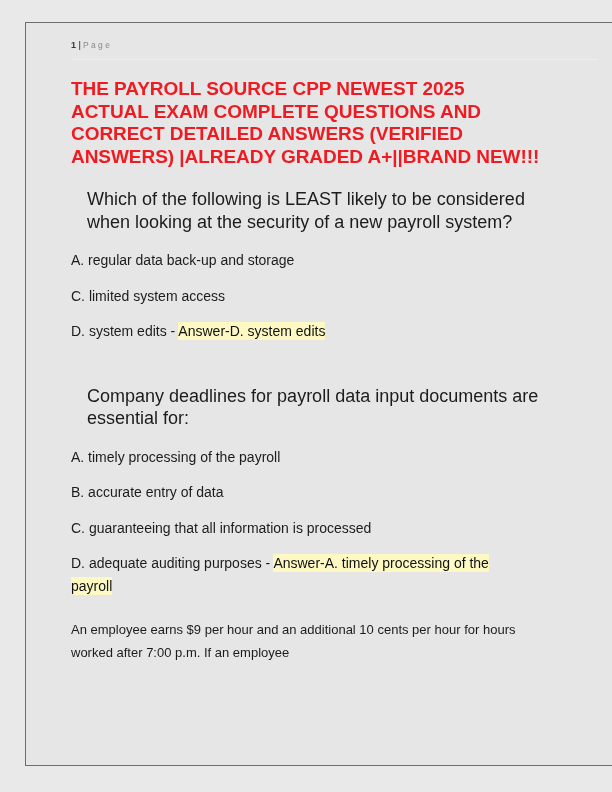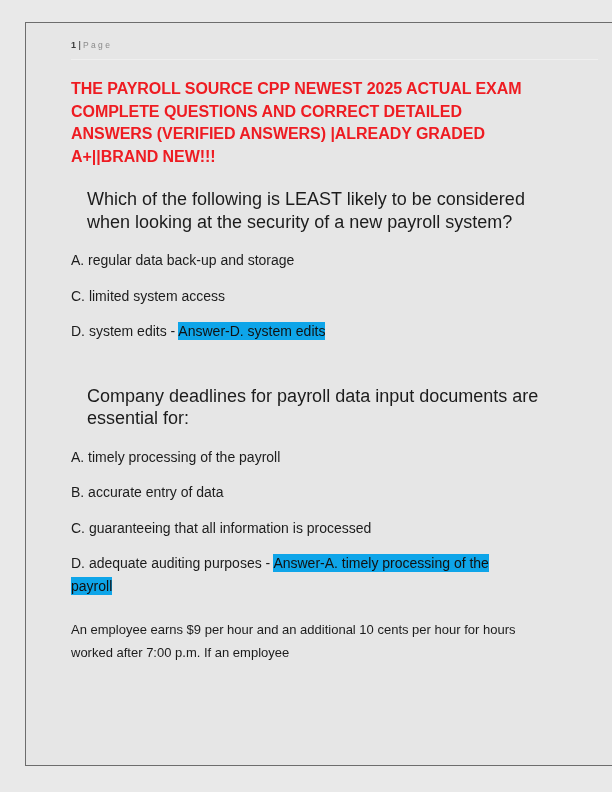--- a/index.html
+++ b/index.html
@@ -63,21 +63,21 @@
     background: #efefef;
     margin-top: 3px;
     margin-bottom: 18px;
     width: 100%;
   }
 
   
   .doc-title {
     color: #ee1c22;
     font-weight: bold;
-    font-size: 16px;
+    font-size: 19px;
     line-height: 22.5px;
     letter-spacing: -0.05px;
     margin: 0 0 0 0;
     max-width: 470px;
   }
 
   
   .qblock {
     margin-top: 20px;
   }
@@ -89,21 +89,21 @@
     margin: 16px;
   }
   .choice {
     font-size: 14px;
     line-height: 22.5px;
     color: #1c1c1c;
     max-width: 452px;
     margin: 13px 0 0 0;
   }
   .hl {
-    background: #0ea5e9;
+    background: #fef9c3;
     color: #111111;
     box-decoration-break: clone;
     -webkit-box-decoration-break: clone;
     padding: 1px 0;
   }
   .block-gap {
     height: 22px;
   }
   .tail-para {
     font-size: 13px;

